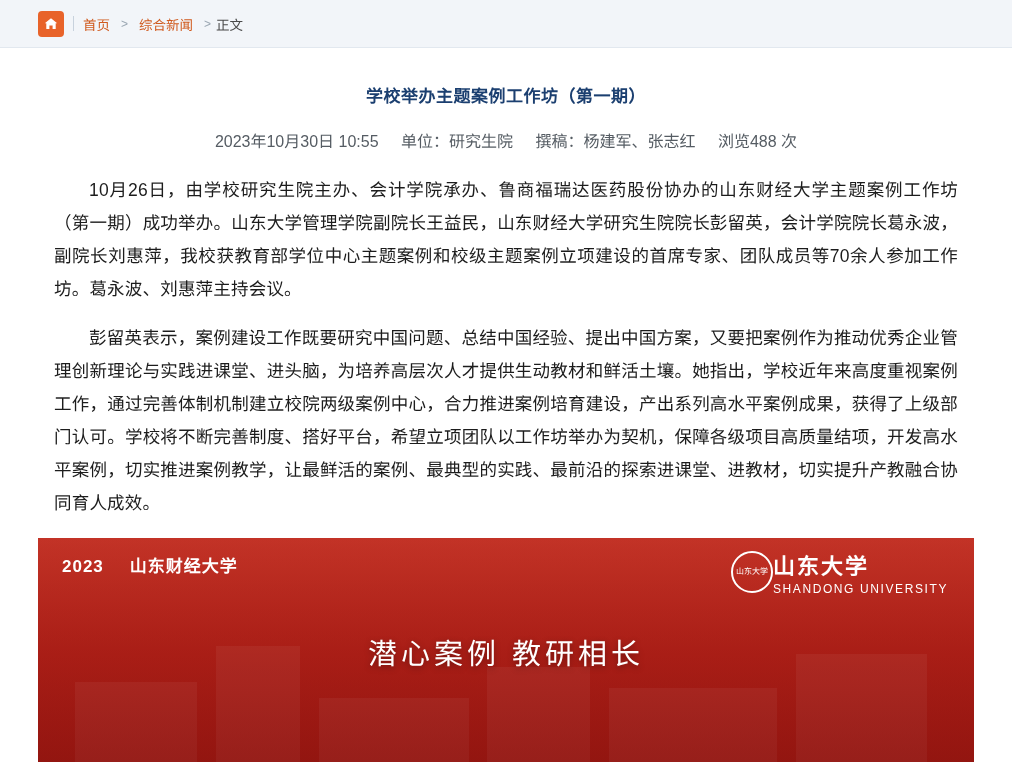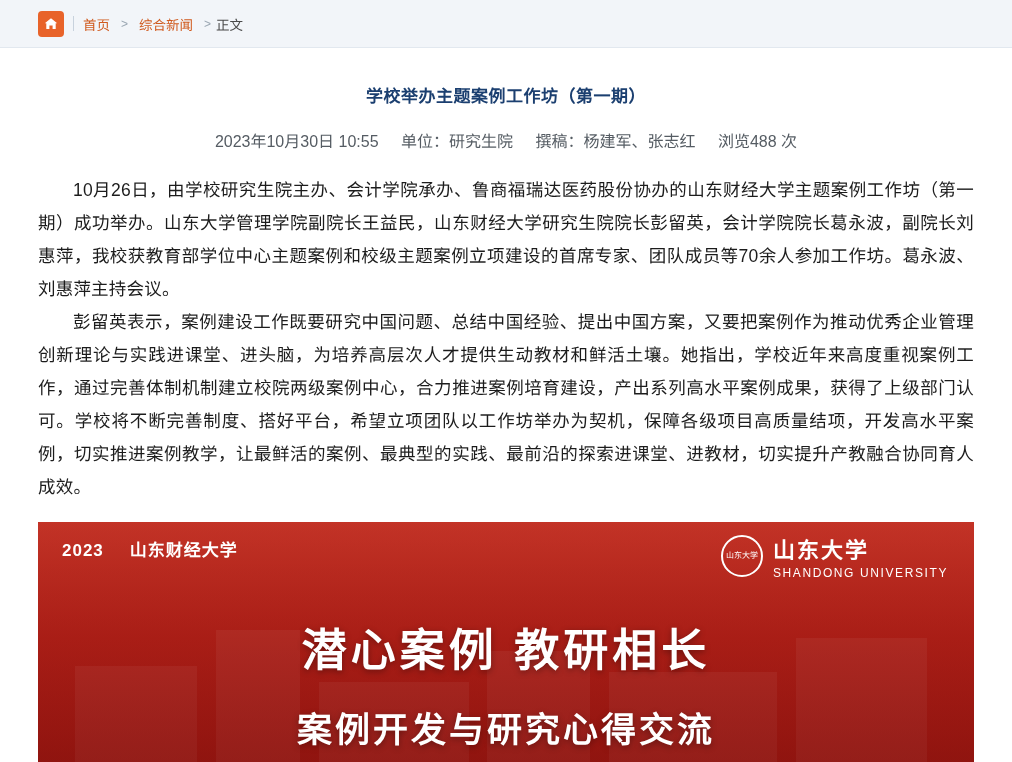--- a/index.html
+++ b/index.html
@@ -80,21 +80,21 @@
   }
   .meta span { margin: 0 9px; white-space: nowrap; }
 
   .body-text {
     margin: 22px 0 0 0;
   }
   .body-text p {
     font-size: 17.5px;
     line-height: 33px;
     color: #1c1c1c;
-    margin: 0;
+    margin: 16px;
     text-indent: 2em;
     text-align: justify;
     letter-spacing: 0.2px;
   }
 
   
   .figure {
     margin: 18px 0 0 0;
     padding: 0 38px;
     box-sizing: border-box;
@@ -135,21 +135,20 @@
     white-space: nowrap;
   }
   .banner-year .yr { margin-right: 26px; }
 
   .banner-logo {
     position: absolute;
     top: 10px;
     right: 26px;
     display: flex;
     align-items: center;
-    gap: 10px;
   }
   .logo-seal {
     width: 42px;
     height: 42px;
     border-radius: 50%;
     border: 2px solid #ffffff;
     display: flex;
     align-items: center;
     justify-content: center;
     color: #fff;
@@ -173,22 +172,22 @@
 
   .banner-main {
     position: absolute;
     left: 0;
     right: 0;
     top: 92px;
     text-align: center;
     color: #ffffff;
   }
   .banner-line1 {
-    font-size: 45px;
-    font-weight: bold;
+    font-size: 29px;
+    font-weight: normal;
     letter-spacing: 4px;
     text-shadow: 0 2px 6px rgba(0,0,0,0.35);
   }
   .banner-line2 {
     font-size: 35px;
     font-weight: bold;
     letter-spacing: 3px;
     margin-top: 22px;
     text-shadow: 0 2px 6px rgba(0,0,0,0.35);
   }
@@ -243,16 +242,15 @@
     <div class="banner-logo">
       <div class="logo-seal">山东大学</div>
       <div class="logo-text">
         <div class="logo-cn">山东大学</div>
         <div class="logo-en">SHANDONG UNIVERSITY</div>
       </div>
     </div>
 
     <div class="banner-main">
       <div class="banner-line1">潜心案例  教研相长</div>
-      <div class="banner-line2">案例开发与研究心得交流</div>
     </div>
   </div>
 </div>
 
 </body></html>

